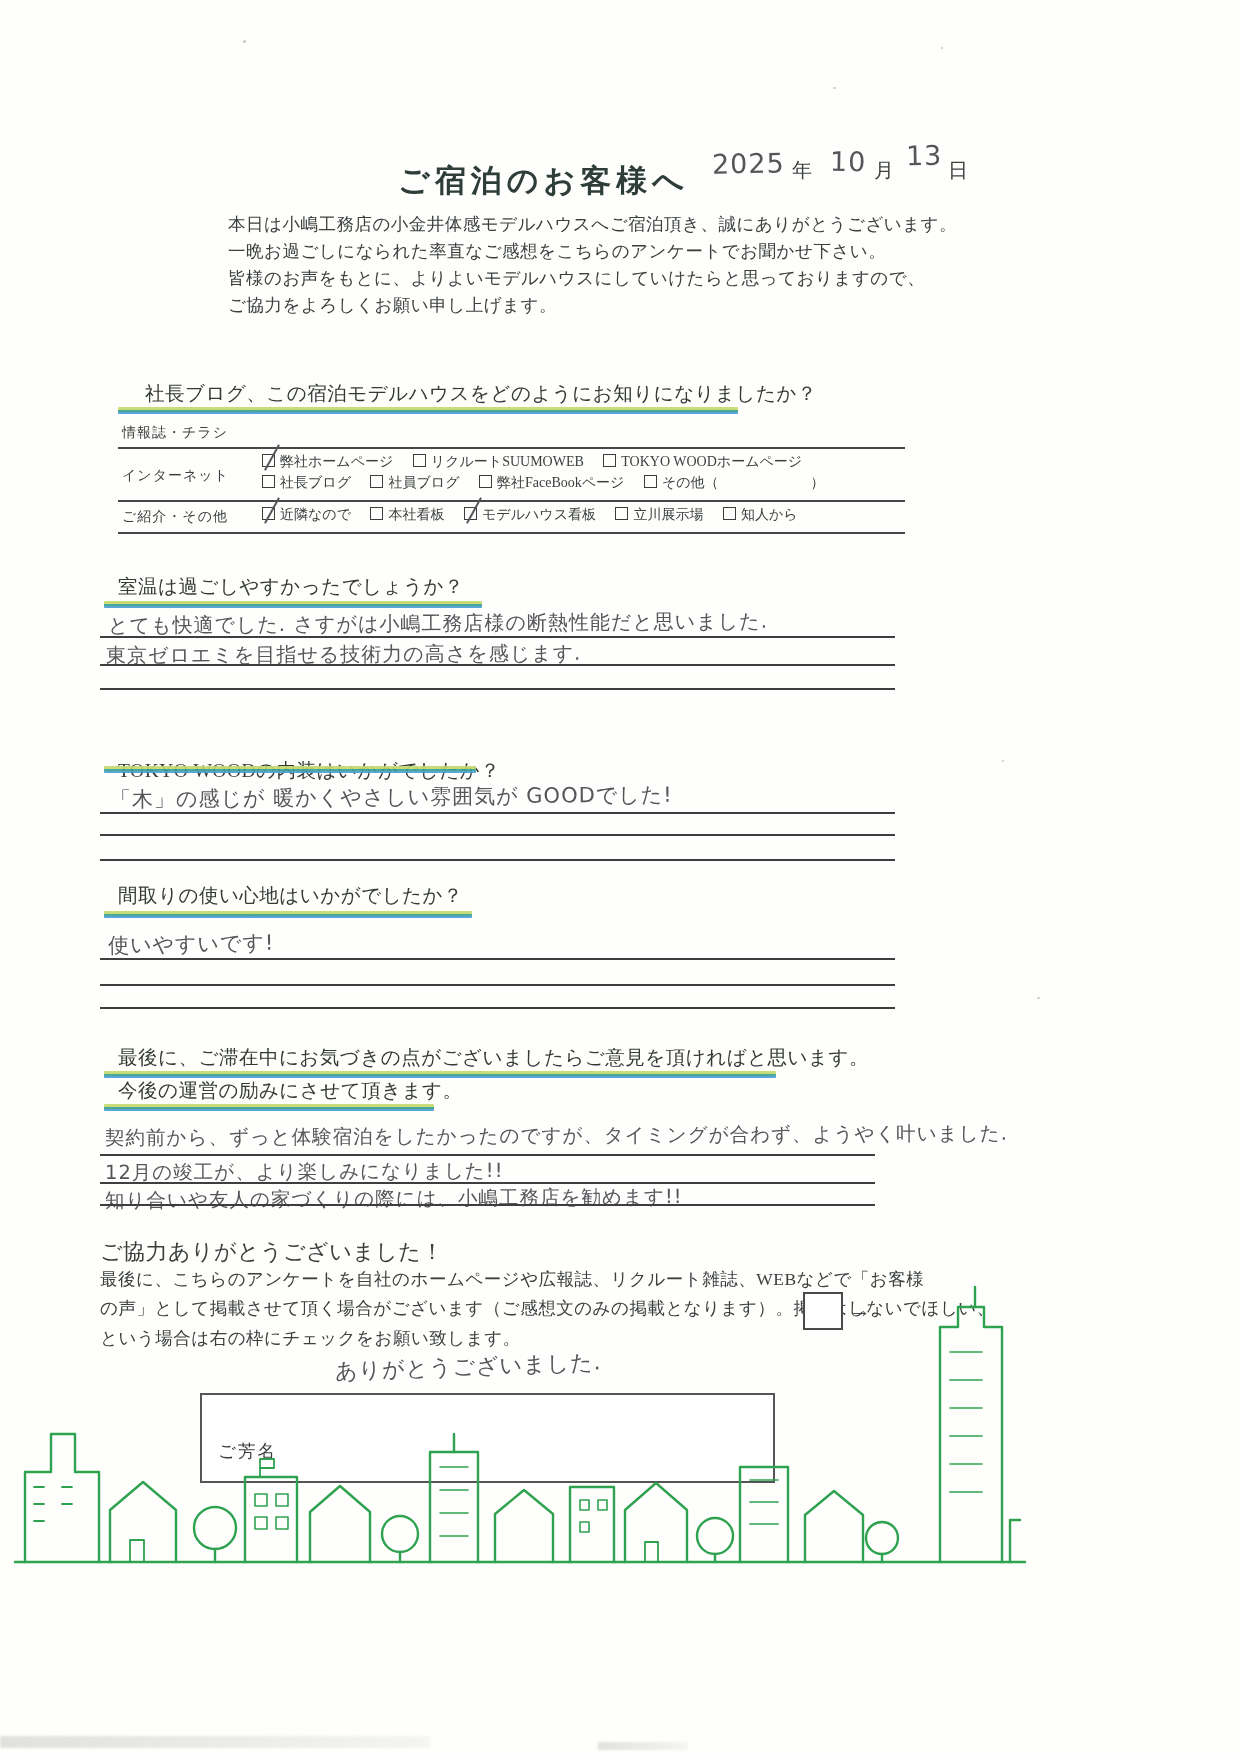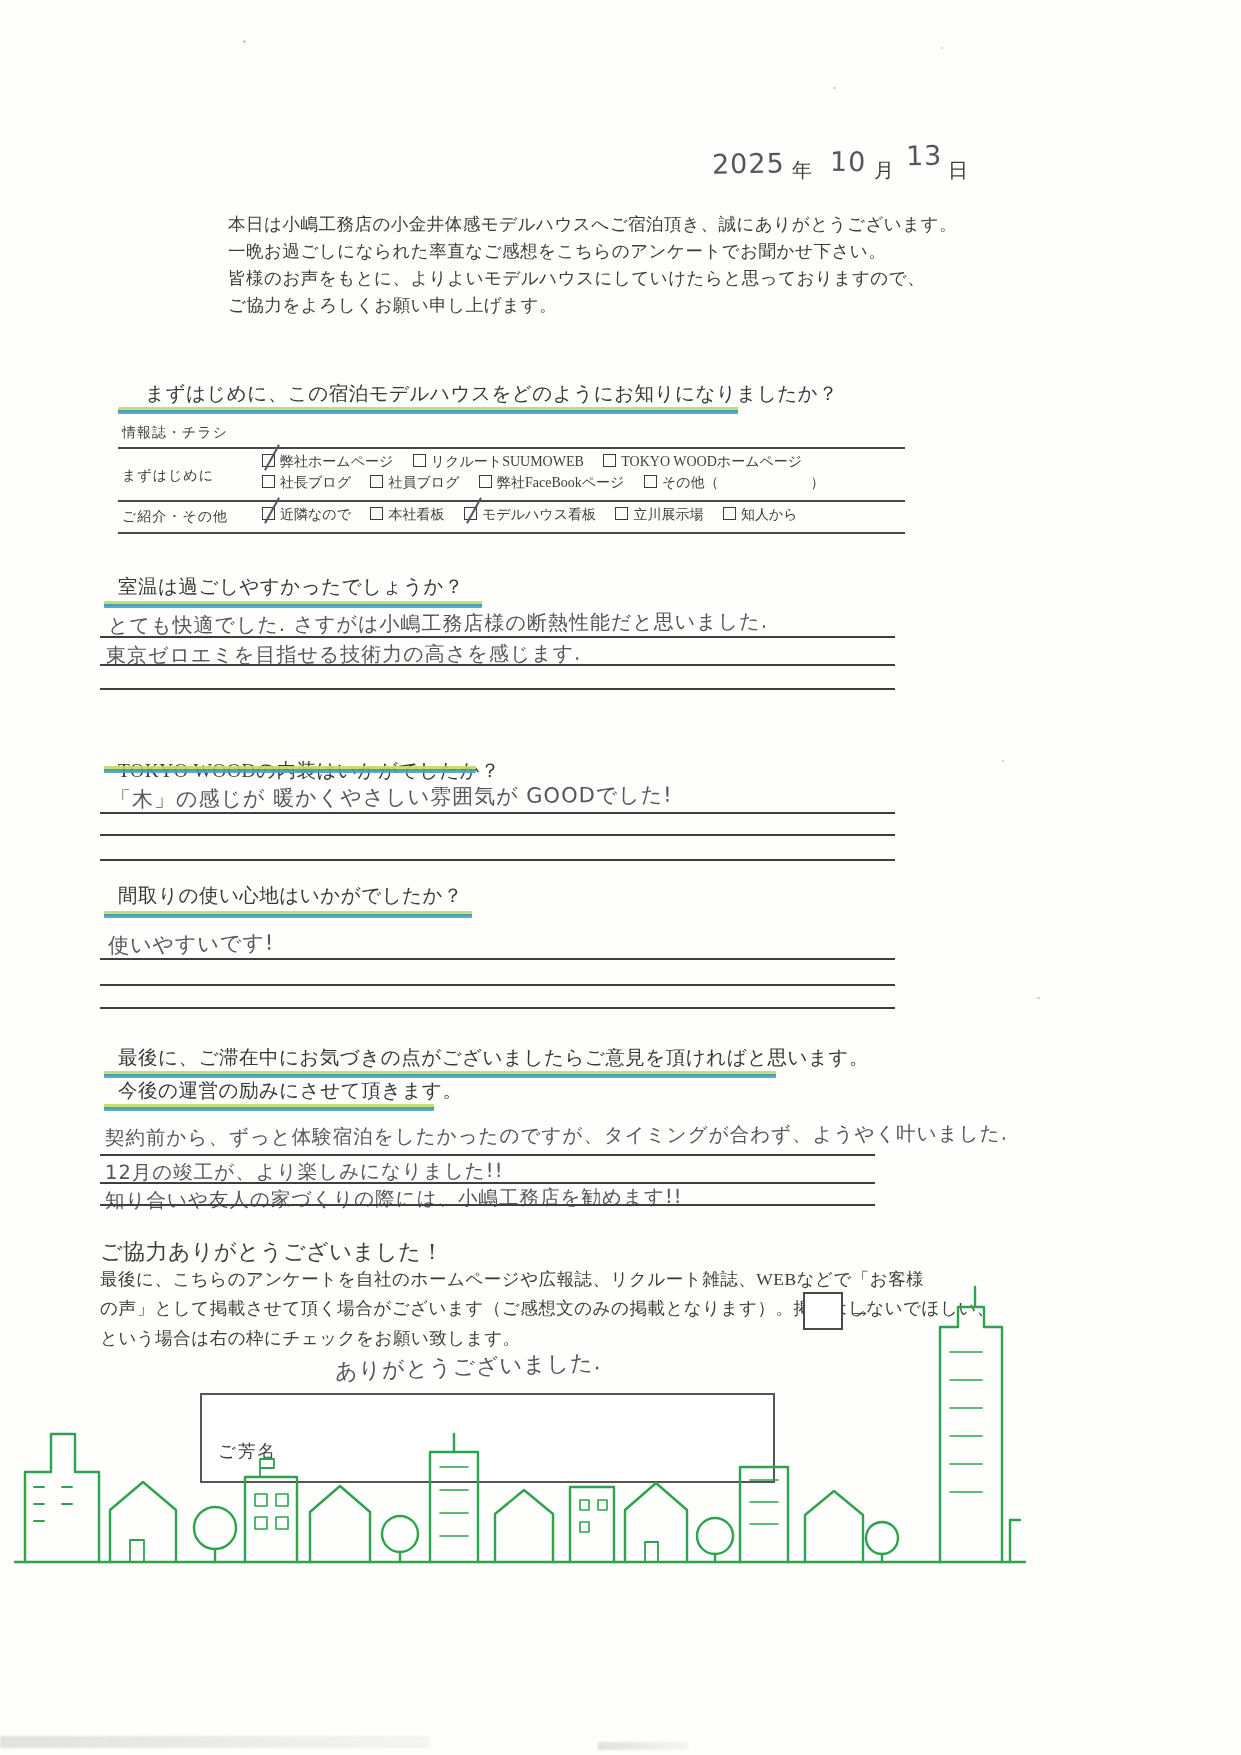--- a/index.html
+++ b/index.html
@@ -34,41 +34,42 @@
 <body>
 
 <div class="page">
 
   <span class="speck" style="left:243px;top:40px;width:3px;height:3px"></span>
   <span class="speck" style="left:833px;top:87px;width:3px;height:2px"></span>
   <span class="speck" style="left:941px;top:47px;width:2px;height:2px"></span>
   <span class="speck" style="left:1037px;top:997px;width:3px;height:2px"></span>
   <span class="speck" style="left:1002px;top:760px;width:2px;height:2px"></span>
 
+  <div class="abs title" style="left:398px;top:160px">ご宿泊のお客様へ</div>
   <div class="abs hw date-num" style="left:712px;top:148px;transform:rotate(-1deg)">2025</div>
   <div class="abs date-unit" style="left:792px;top:157px">年</div>
   <div class="abs hw date-num" style="left:830px;top:146px;transform:rotate(1deg)">10</div>
   <div class="abs date-unit" style="left:874px;top:157px">月</div>
   <div class="abs hw date-num" style="left:906px;top:140px;transform:rotate(-1deg)">13</div>
   <div class="abs date-unit" style="left:948px;top:157px">日</div>
 
   <div class="abs body-text" style="left:228px;top:212px">本日は小嶋工務店の小金井体感モデルハウスへご宿泊頂き、誠にありがとうございます。</div>
   <div class="abs body-text" style="left:228px;top:239px">一晩お過ごしになられた率直なご感想をこちらのアンケートでお聞かせ下さい。</div>
   <div class="abs body-text" style="left:228px;top:266px">皆様のお声をもとに、よりよいモデルハウスにしていけたらと思っておりますので、</div>
   <div class="abs body-text" style="left:228px;top:293px">ご協力をよろしくお願い申し上げます。</div>
 
-  <div class="abs q-head" style="left:145px;top:380px">まずはじめに、この宿泊モデルハウスをどのようにお知りになりましたか？</div>
+  <div class="abs q-head" style="left:145px;top:380px">社長ブログ、この宿泊モデルハウスをどのようにお知りになりましたか？</div>
   <div class="abs marker" style="left:118px;top:407px;width:620px"></div>
 
   <div class="abs tbl" style="left:118px;top:418px">
     <div class="tbl-row">
       <div class="cat">情報誌・チラシ</div>
     </div>
     <div class="tbl-row">
-      <div class="cat" style="padding-top:14px">まずはじめに</div>
+      <div class="cat" style="padding-top:14px">インターネット</div>
       <div class="opts">
         <div>
           <span class="opt"><span class="cb checked"></span><span>弊社ホームページ</span></span>
           <span class="opt"><span class="cb"></span><span>リクルートSUUMOWEB</span></span>
           <span class="opt"><span class="cb"></span><span>TOKYO WOODホームページ</span></span>
         </div>
         <div>
           <span class="opt"><span class="cb"></span><span>社長ブログ</span></span>
           <span class="opt"><span class="cb"></span><span>社員ブログ</span></span>
           <span class="opt"><span class="cb"></span><span>弊社FaceBookページ</span></span>

